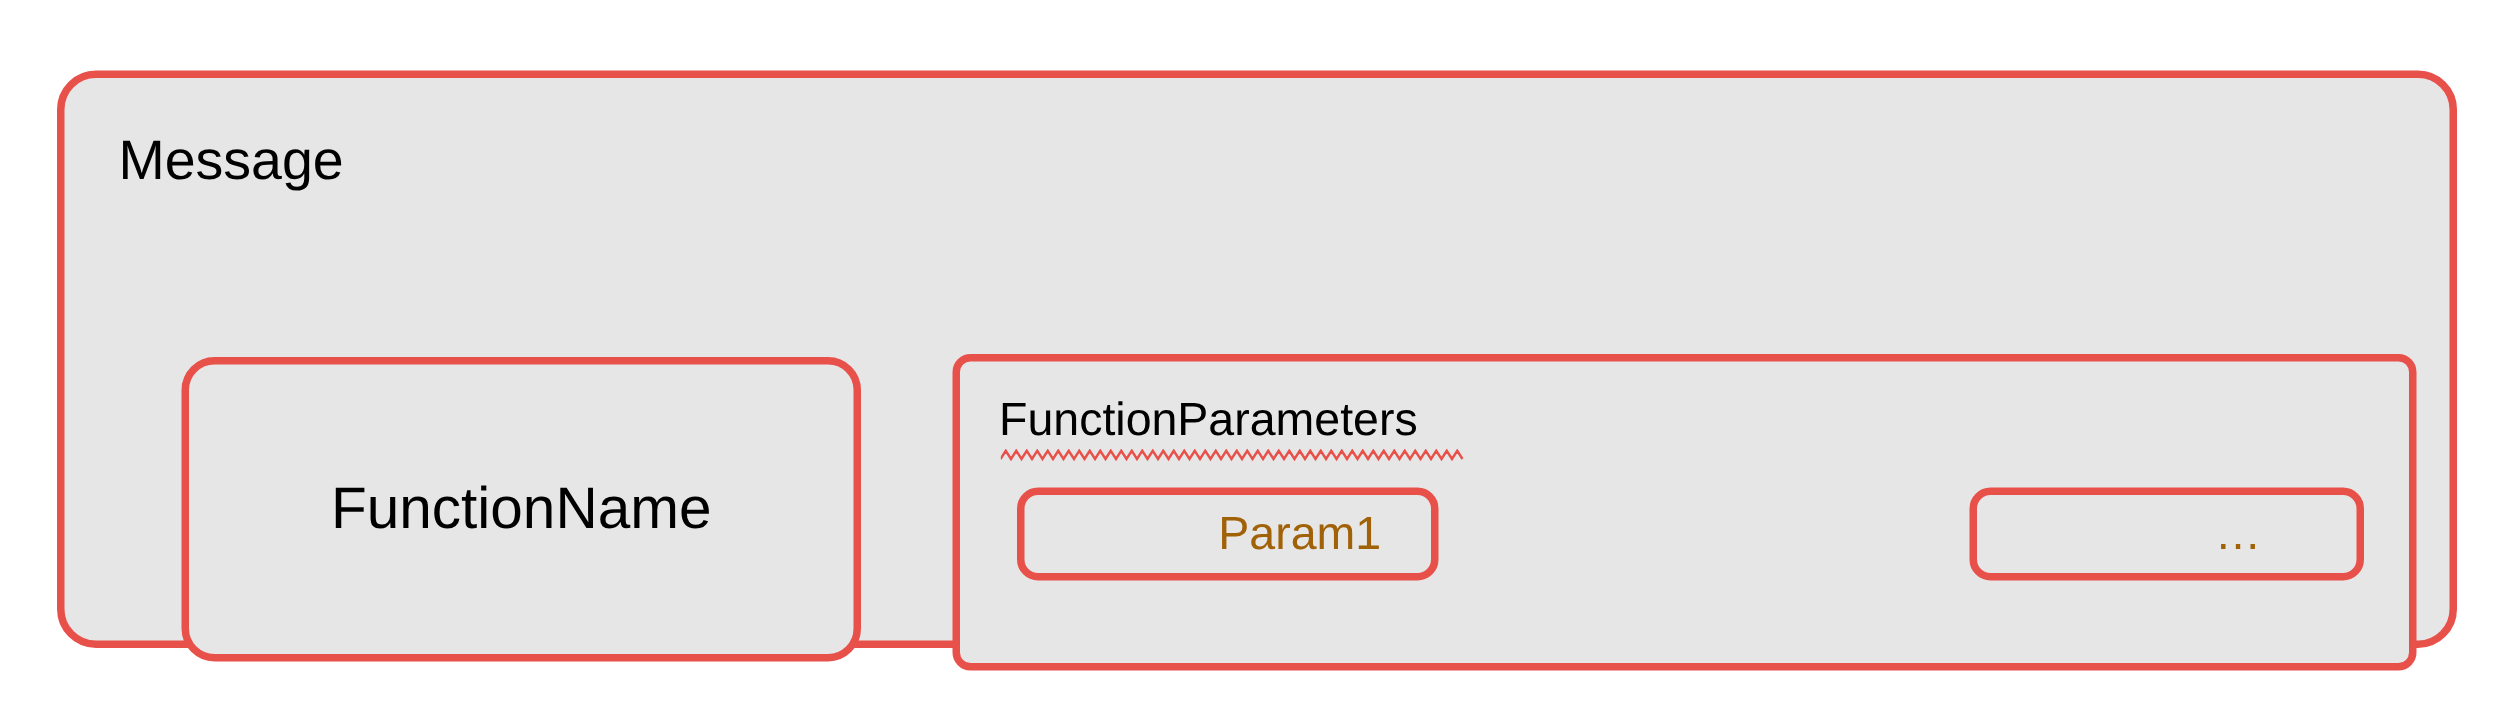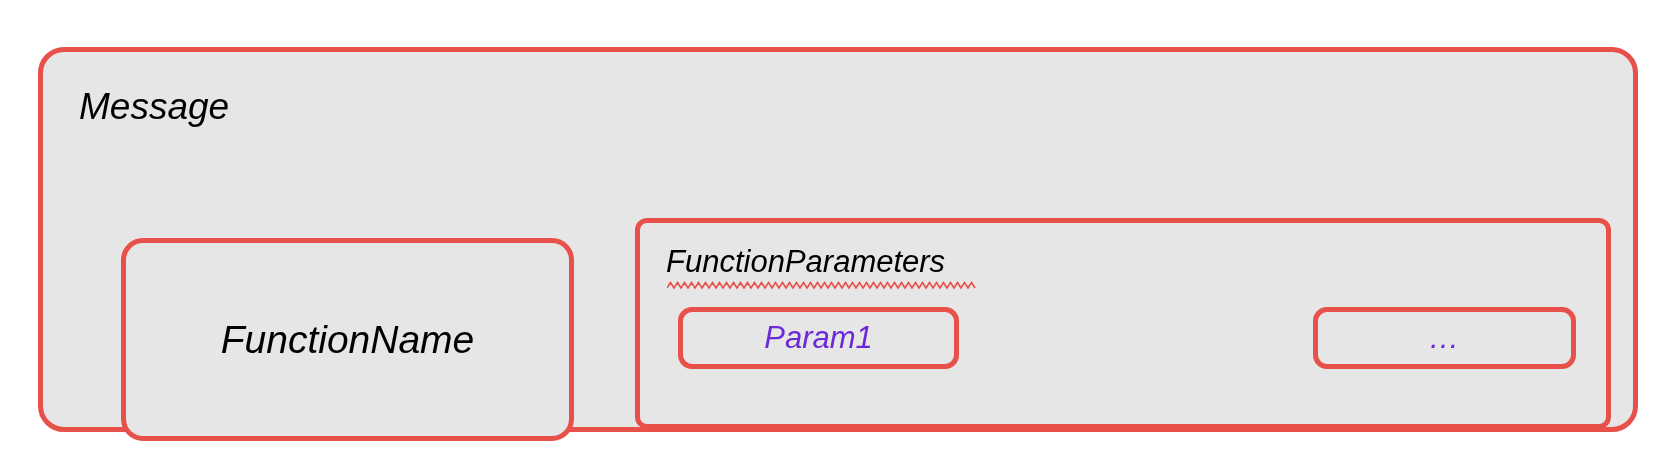--- a/index.html
+++ b/index.html
@@ -13,21 +13,20 @@
     width: 1666px;
     height: 468px;
     overflow: hidden;
   }
 
   #canvas {
     position: relative;
     width: 1666px;
     height: 468px;
     background: #ffffff;
-    font-style: italic;
   }
 
   
   .box {
     position: absolute;
     box-sizing: border-box;
     background: #e6e6e6;
     border: 5px solid #e8504a;
     border-radius: 24px;
   }
@@ -79,21 +78,21 @@
     border-radius: 27px;
   }
 
   #function-name-text {
     font-size: 39px;
   }
 
   
   #function-parameters-box {
     left: 592px;
-    top: 166px;
+    top: 184px;
     width: 976px;
     height: 211px;
     border-radius: 12px;
   }
 
   #function-parameters-label {
     left: 26px;
     top: 23px;
     font-size: 31px;
   }
@@ -131,22 +130,23 @@
   .param-text {
     position: absolute;
     left: 0;
     top: 0;
     width: 100%;
     height: 100%;
     display: flex;
     align-items: center;
     justify-content: center;
     font-size: 31px;
-    color: #6d28d9;
+    color: #a16207;
     white-space: nowrap;
+    padding-left: 48px;
   }
 
   .param-text.ellipsis {
     font-size: 31px;
     letter-spacing: 1px;
   }
 
   #param-box-0 { left: 38px;  width: 281px; }
   #param-box-1 { left: 353px; width: 286px; }
   #param-box-2 { left: 673px; width: 263px; }

